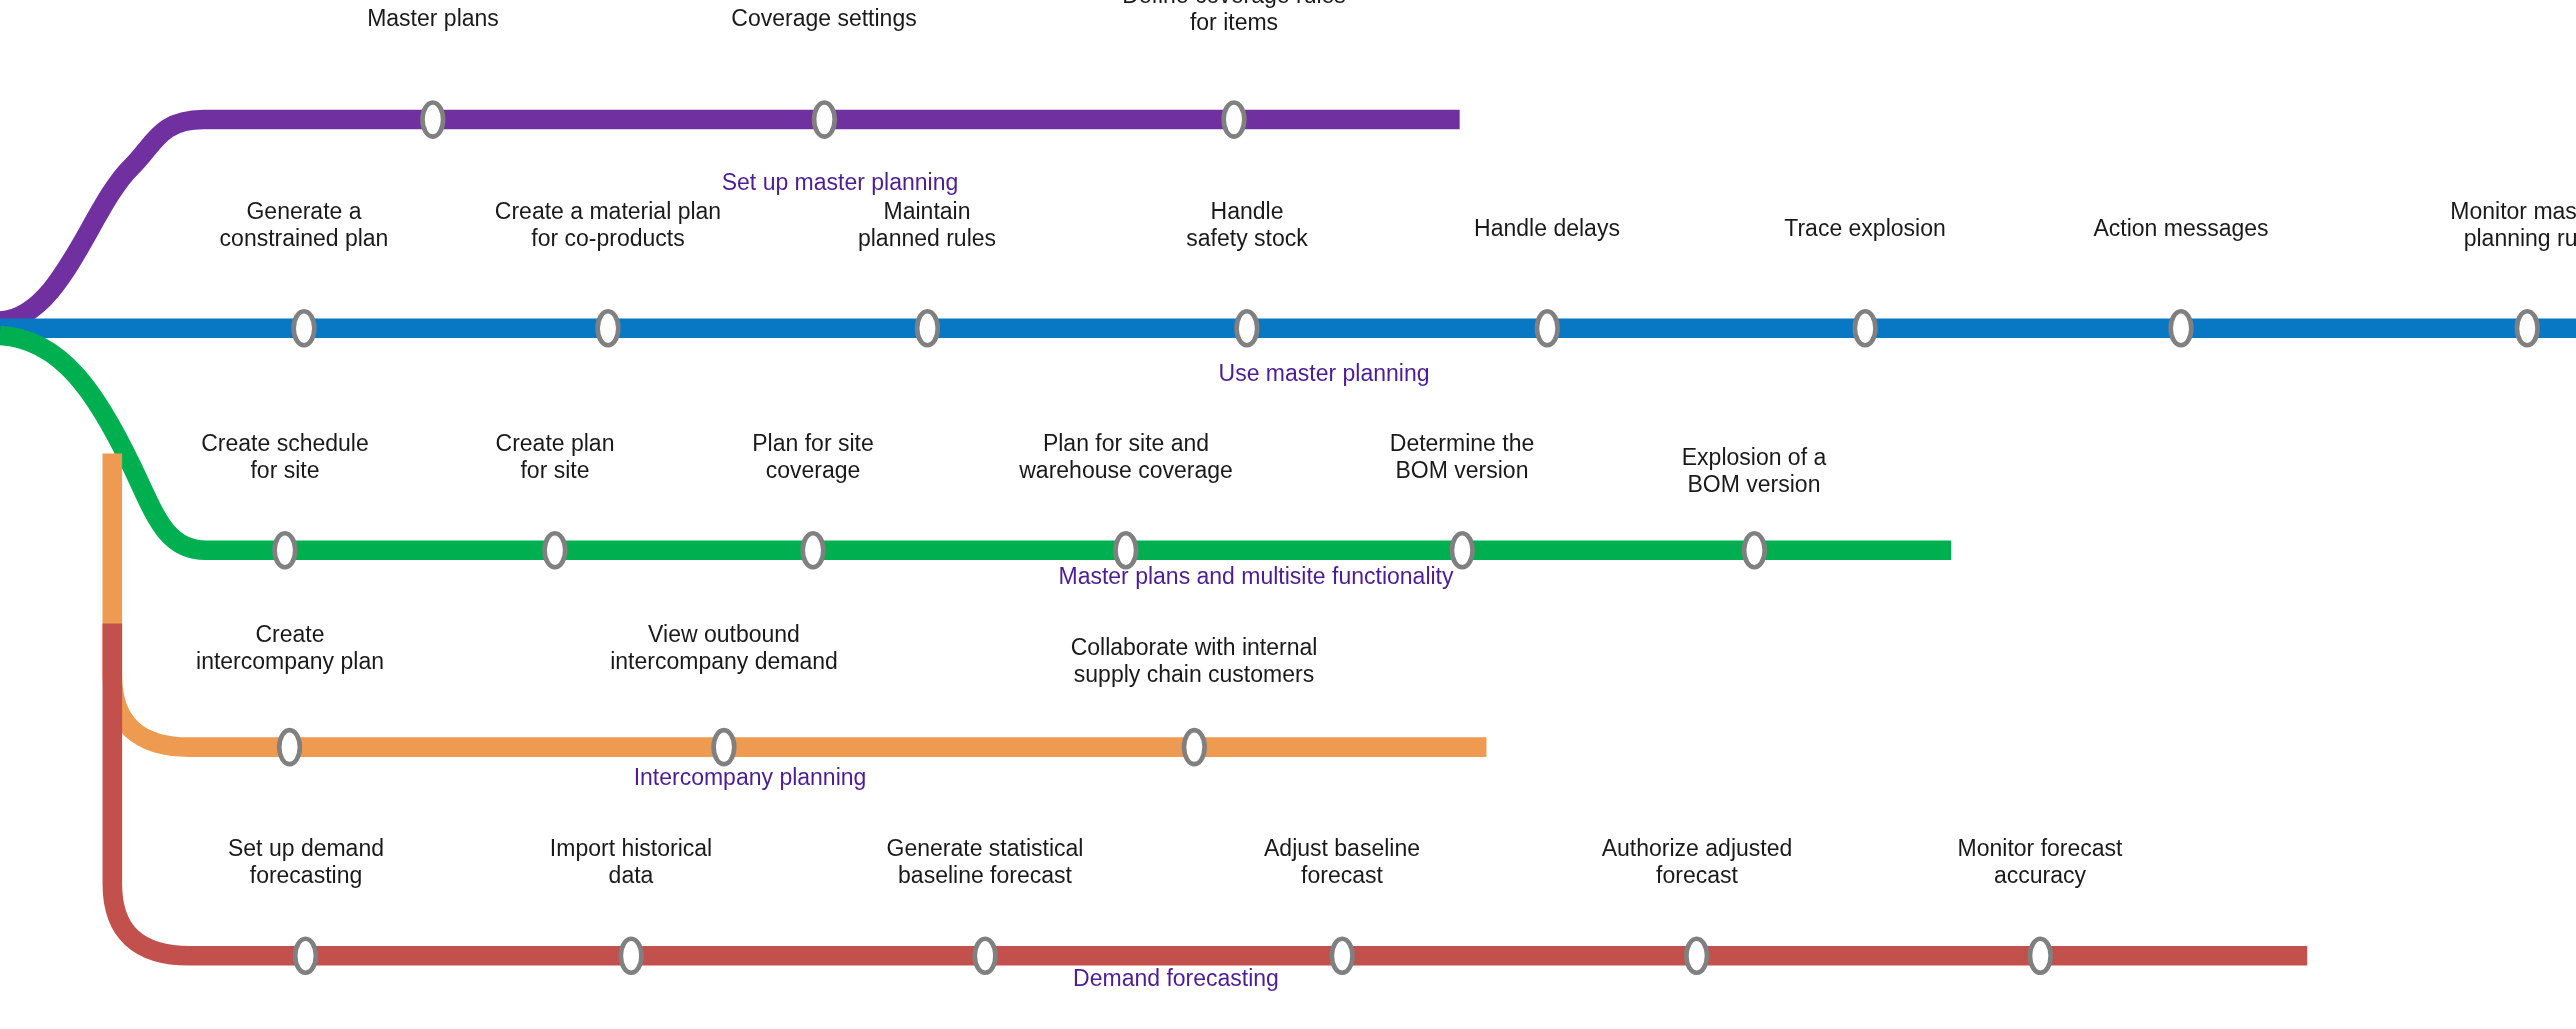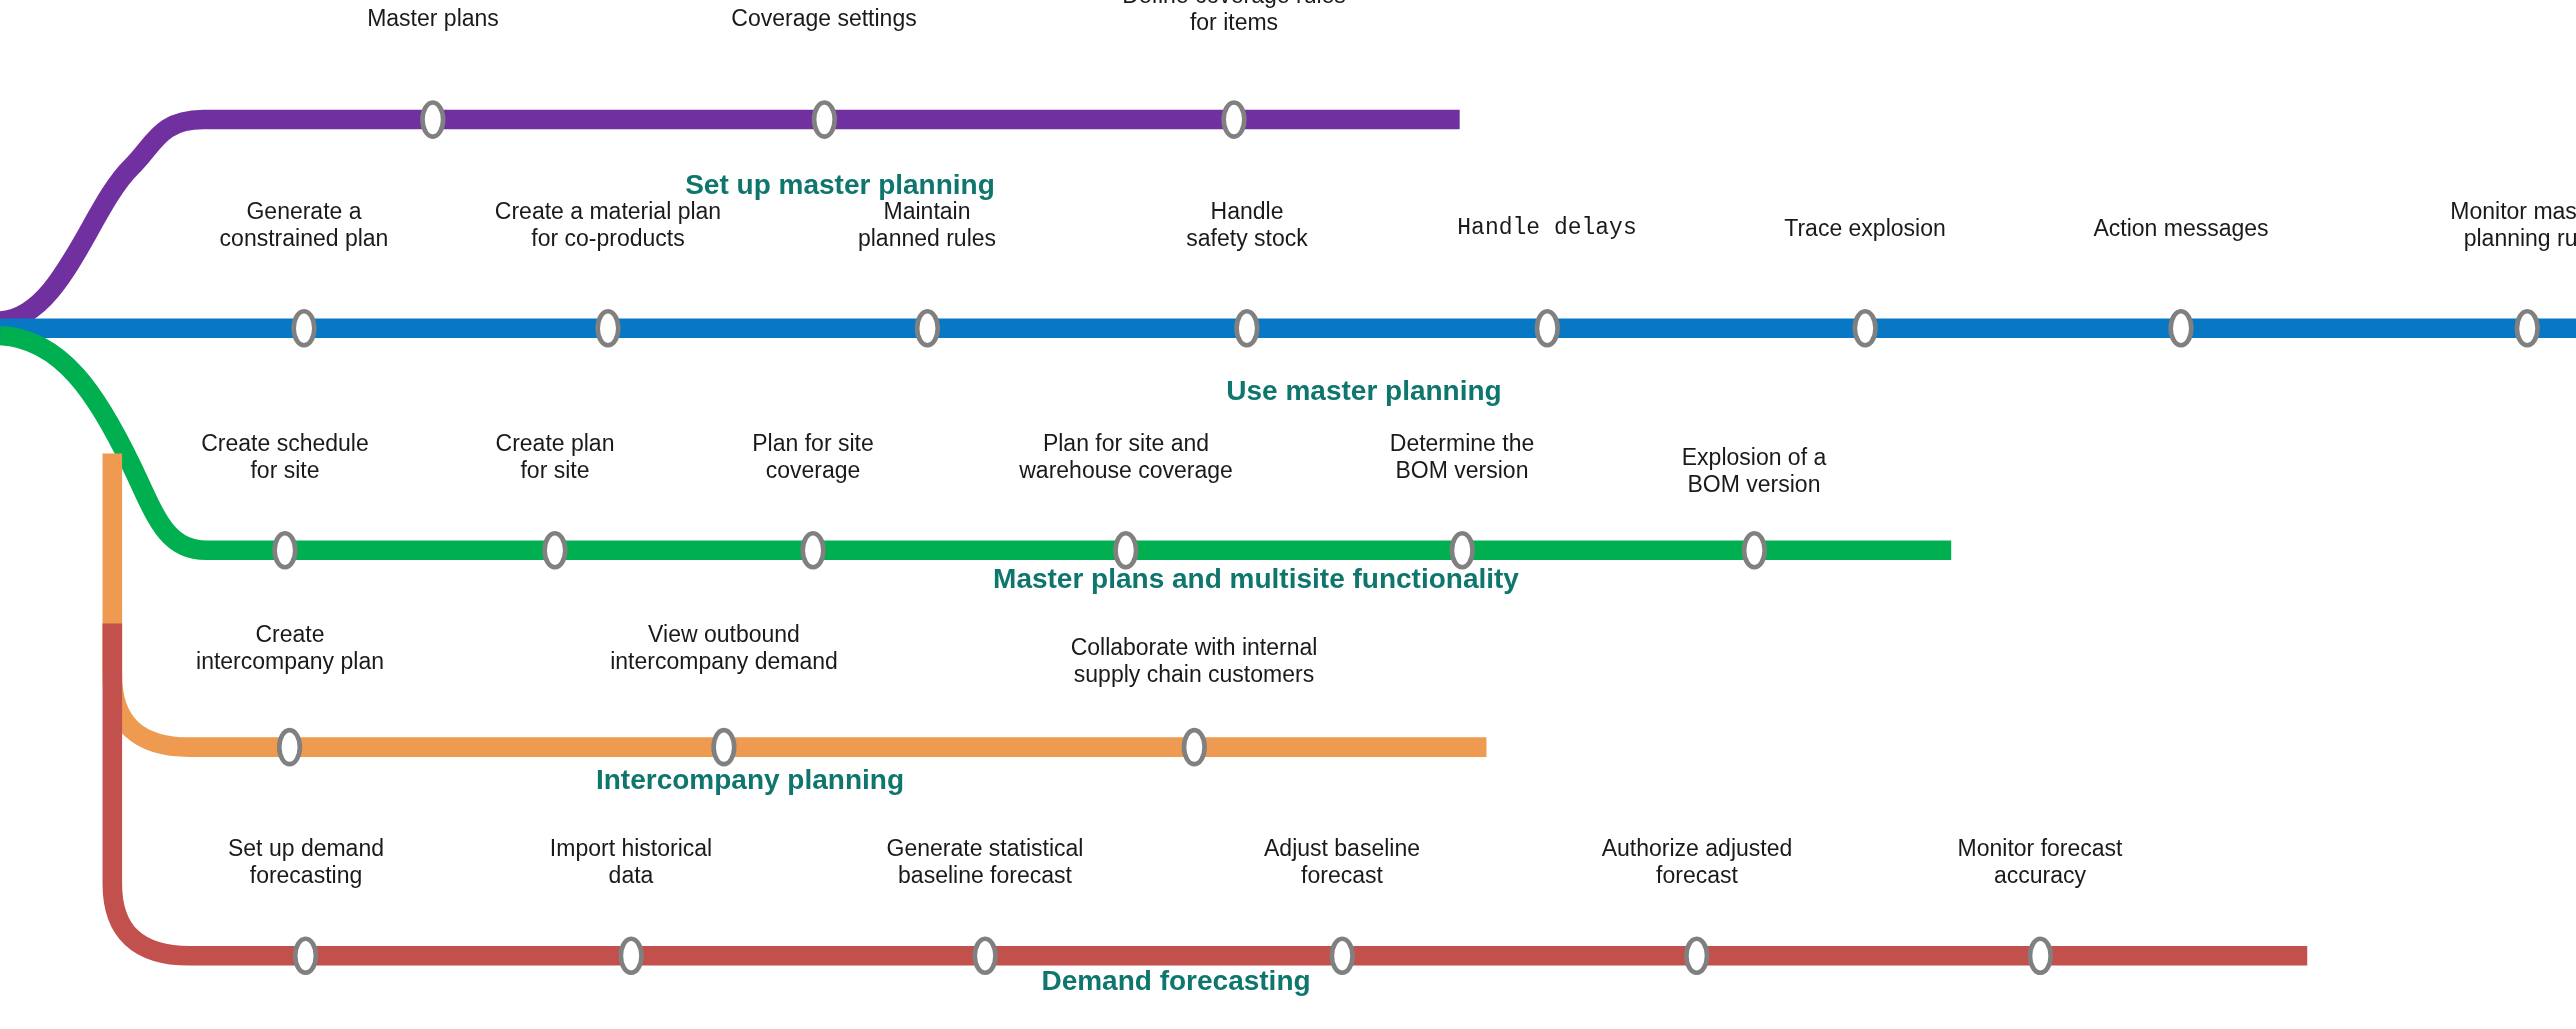--- a/index.html
+++ b/index.html
@@ -29,23 +29,23 @@
     color:#1a1a1a;
     font-size:23px;
     line-height:1.18;
     letter-spacing:0px;
     white-space:pre-line;
     transform:translateX(-50%);
     pointer-events:auto;
   }
   .track-title{
     position:absolute;
-    font-weight:bold;
-    color:#0f766e;
-    font-size:28px;
+    font-weight:normal;
+    color:#4c1d95;
+    font-size:23px;
     line-height:1.1;
     white-space:nowrap;
     transform:translateX(-50%);
   }
   .node-hit{
     position:absolute;
     width:28px;height:38px;
     transform:translate(-50%,-50%);
     border-radius:50%;
     cursor:pointer;
@@ -109,29 +109,29 @@
       <div class="node-hit" style="left: 608px; top: 328px;"></div>
       <div class="node-label" style="left: 608px; top: 198px;">Create a material plan
 for co-products</div>
       <div class="node-hit" style="left: 927px; top: 328px;"></div>
       <div class="node-label" style="left: 927px; top: 198px;">Maintain
 planned rules</div>
       <div class="node-hit" style="left: 1247px; top: 328px;"></div>
       <div class="node-label" style="left: 1247px; top: 198px;">Handle
 safety stock</div>
       <div class="node-hit" style="left: 1547px; top: 328px;"></div>
-      <div class="node-label" style="left: 1547px; top: 215px; font-family: Liberation Mono, monospace;">Handle delays</div>
+      <div class="node-label" style="left: 1547px; top: 215px;">Handle delays</div>
       <div class="node-hit" style="left: 1865px; top: 328px;"></div>
       <div class="node-label" style="left: 1865px; top: 215px;">Trace explosion</div>
       <div class="node-hit" style="left: 2181px; top: 328px;"></div>
       <div class="node-label" style="left: 2181px; top: 215px;">Action messages</div>
       <div class="node-hit" style="left: 2527px; top: 328px;"></div>
       <div class="node-label" style="left: 2527px; top: 198px;">Monitor master
 planning run</div>
-      <div class="track-title" style="left: 1324px; top: 376px; margin-left: 40px;">Use master planning</div>
+      <div class="track-title" style="left: 1324px; top: 361px;">Use master planning</div>
       <div class="node-hit" style="left: 285px; top: 550px;"></div>
       <div class="node-label" style="left: 285px; top: 430px;">Create schedule
 for site</div>
       <div class="node-hit" style="left: 555px; top: 550px;"></div>
       <div class="node-label" style="left: 555px; top: 430px; text-align: center;">Create plan
 for site</div>
       <div class="node-hit" style="left: 813px; top: 550px;"></div>
       <div class="node-label" style="left: 813px; top: 430px;">Plan for site
 coverage</div>
       <div class="node-hit" style="left: 1126px; top: 550px;"></div>

